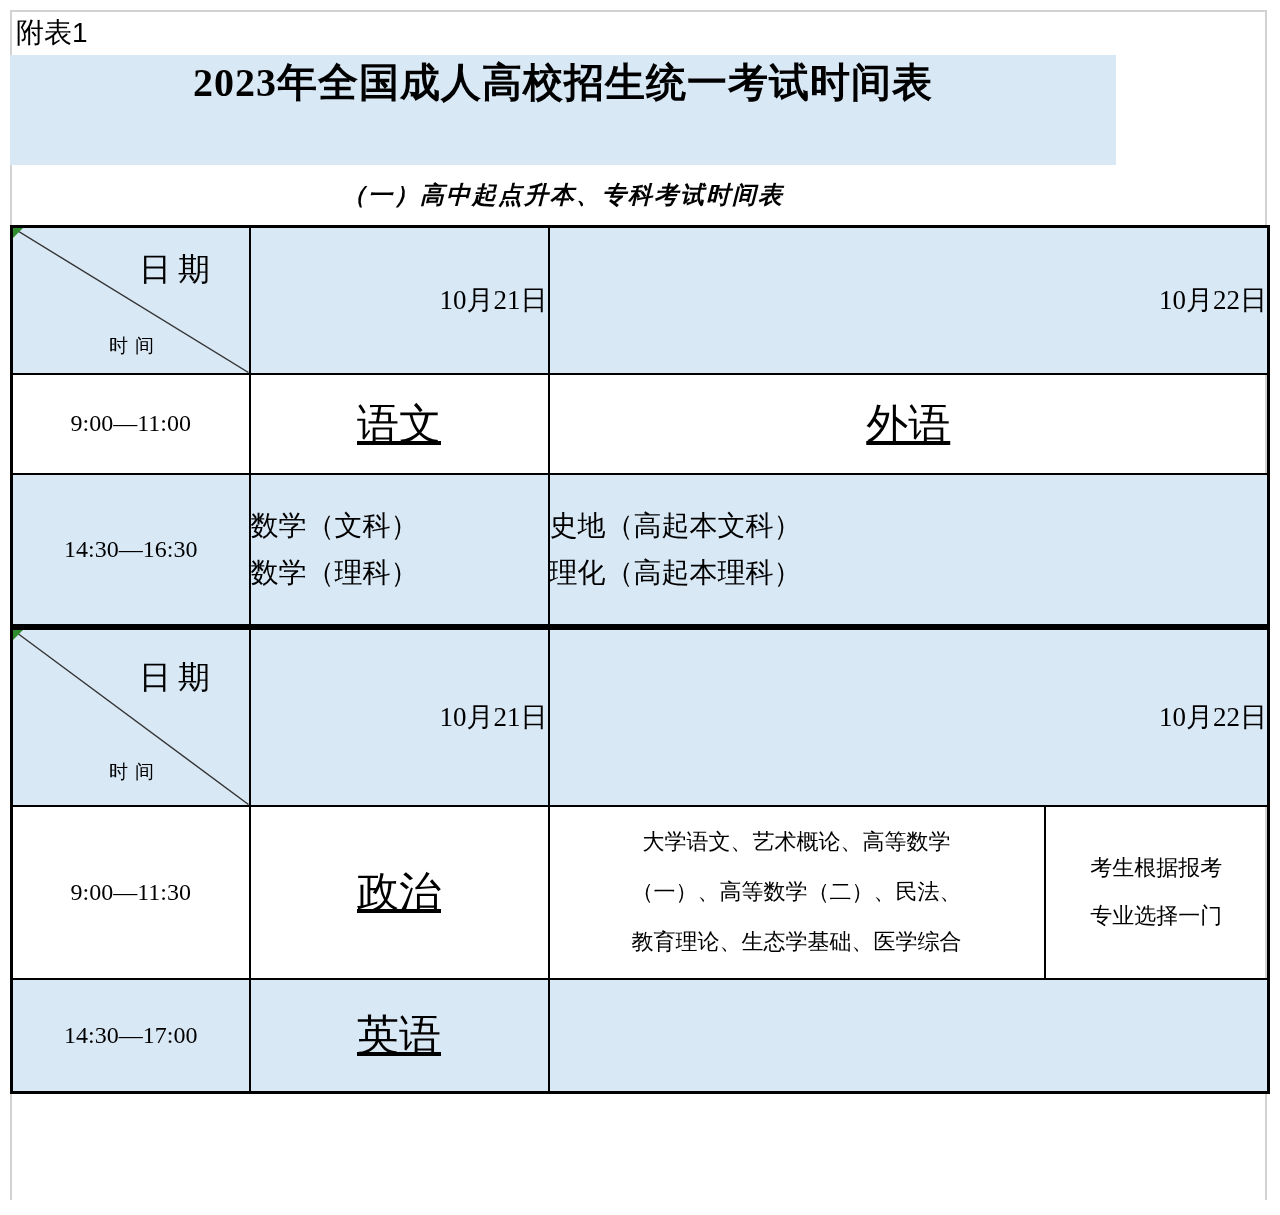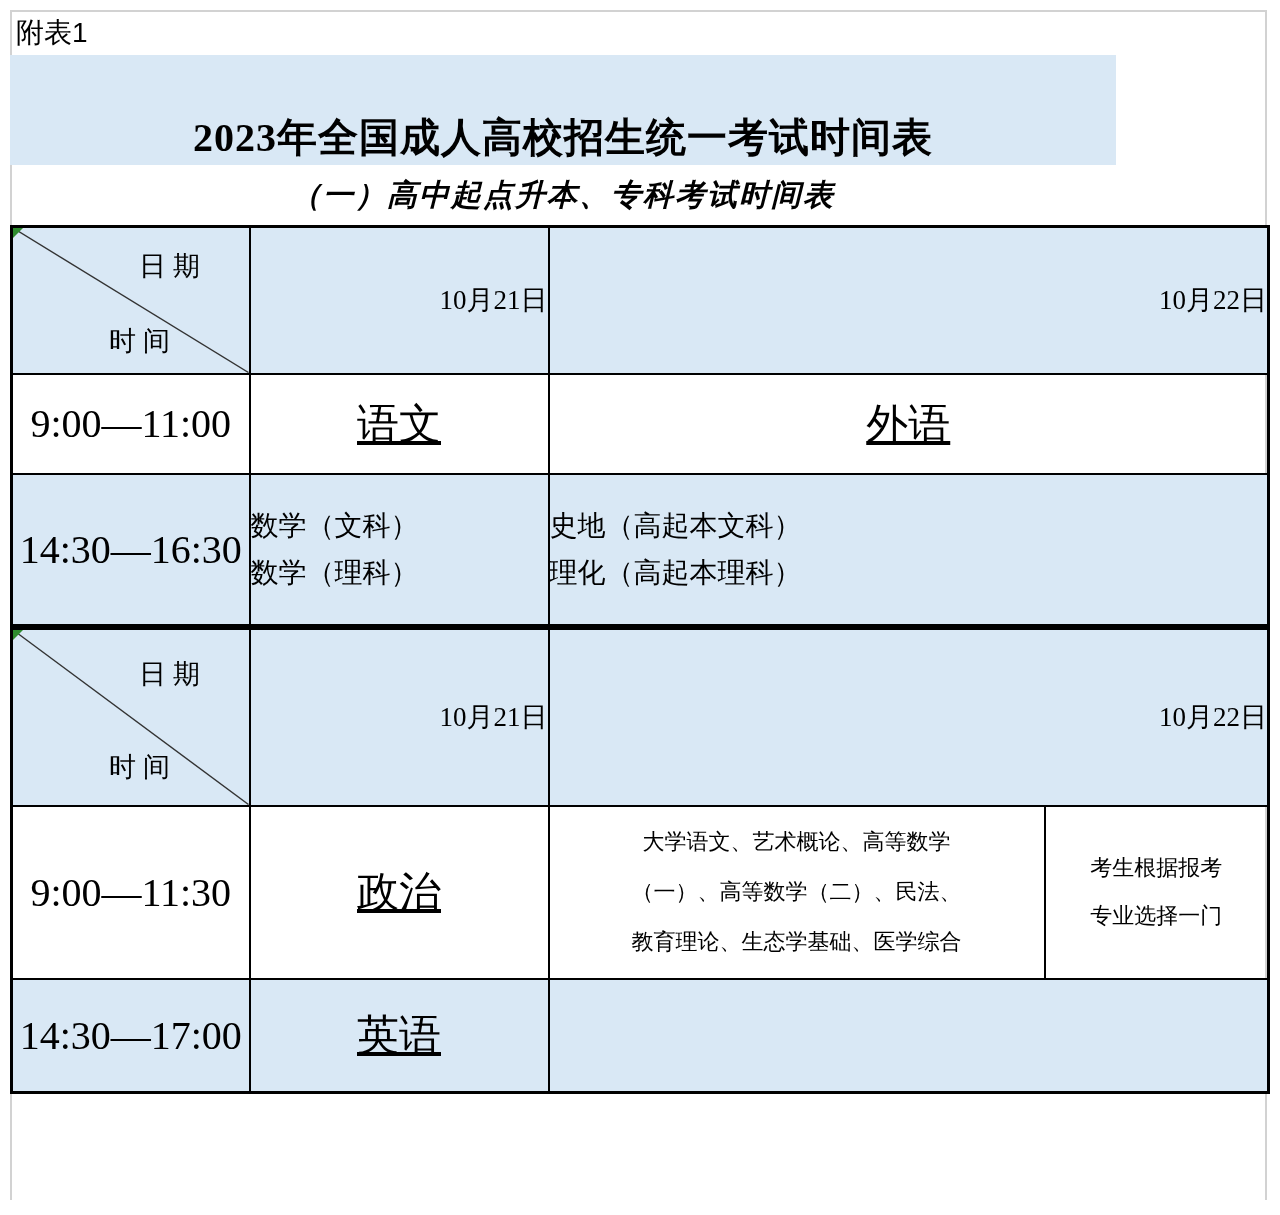--- a/index.html
+++ b/index.html
@@ -21,28 +21,28 @@
 
   .caption-row {
     height: 45px;
     display: flex; align-items: center;
     font-family: "Liberation Sans", "DejaVu Sans", sans-serif;
     font-size: 28px; font-weight: 500;
     padding-left: 6px; box-sizing: border-box;
   }
   .banner {
     height: 110px; background: #d9e8f5;
-    display: flex; align-items: flex-end; justify-content: center;
+    display: flex; align-items: flex-start; justify-content: center;
   }
   .page-title {
     font-size: 40px; font-weight: bold; letter-spacing: 1px;
   }
   .sec-heading {
     display: flex; align-items: center; justify-content: center;
-    font-size: 30px; font-weight: bold; font-style: italic;
+    font-size: 24px; font-weight: bold; font-style: italic;
     letter-spacing: 2px;
   }
   .sec-h1 { height: 60px; }
   .sec-h2 { height: 84px; }
 
   table.sched {
     width: 1257px;
     border-collapse: collapse;
     table-layout: fixed;
   }
@@ -50,27 +50,27 @@
   table.sched td { border: 2px solid #000; padding: 0; vertical-align: middle; }
 
   .blue { background: #d9e8f5; }
 
   .corner-cell { position: relative; }
   .diag-svg { position: absolute; left: 0; top: 0; width: 100%; height: 100%; display: block; }
   .green-tri {
     position: absolute; left: 0; top: 0; width: 0; height: 0;
     border-top: 10px solid #2e8b2e; border-right: 10px solid transparent;
   }
-  .diag-date { position: absolute; top: 20px; left: 126px; font-size: 27px; letter-spacing: 7px; }
-  .diag-time { position: absolute; bottom: 14px; left: 96px; font-size: 27px; letter-spacing: 7px; margin-top: 8px; }
+  .diag-date { position: absolute; top: 20px; left: 126px; font-size: 32px; letter-spacing: 7px; }
+  .diag-time { position: absolute; bottom: 14px; left: 96px; font-size: 19px; letter-spacing: 7px; margin-top: 8px; }
   table.t2 .diag-date { top: 26px; }
   table.t2 .diag-time { bottom: 20px; }
 
   .date-h   { font-size: 27px; text-align: right; }
-  .time-cell{ font-size: 40px; text-align: center; }
+  .time-cell{ font-size: 24px; text-align: center; }
   .subject  { font-size: 42px; text-align: center; text-decoration: underline; }
   .two-line { font-size: 28px; line-height: 47px; white-space: pre-line; text-align: left; }
   .courses  { font-size: 22px; line-height: 50px; white-space: pre-line; text-align: center; }
   .note     { font-size: 22px; line-height: 48px; white-space: pre-line; text-align: center; }
 
   .r-h1 { height: 147px; }  
   .r-h2 { height: 100px; }  
   .r-h3 { height: 152px; }  
   .r2-h1 { height: 177px; } 
   .r2-h2 { height: 173px; } 

